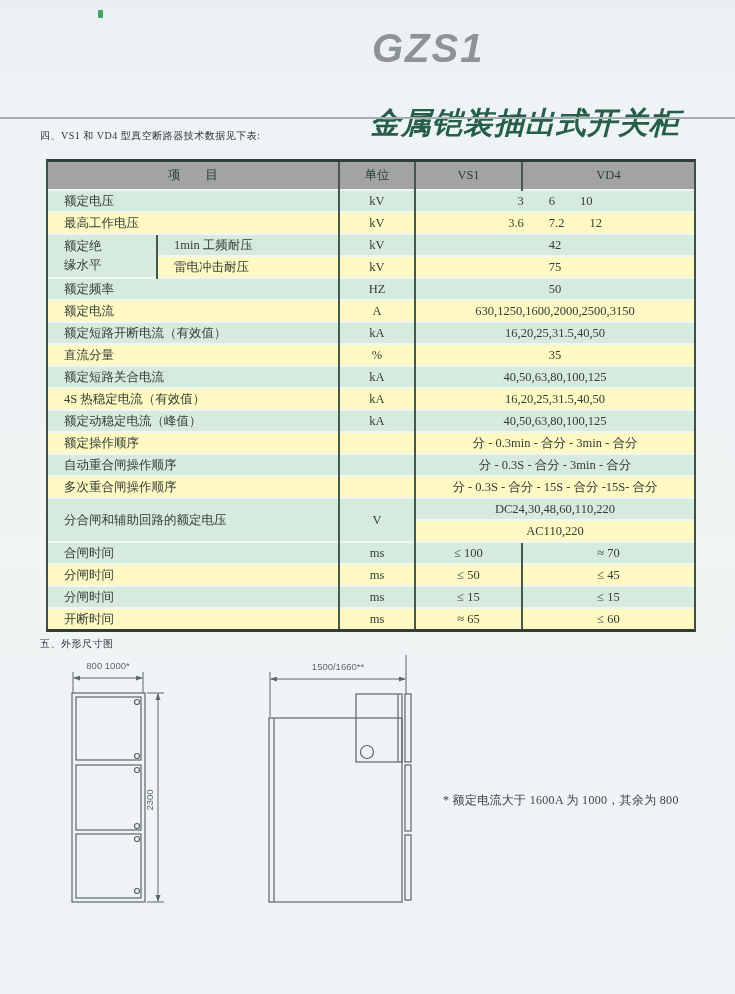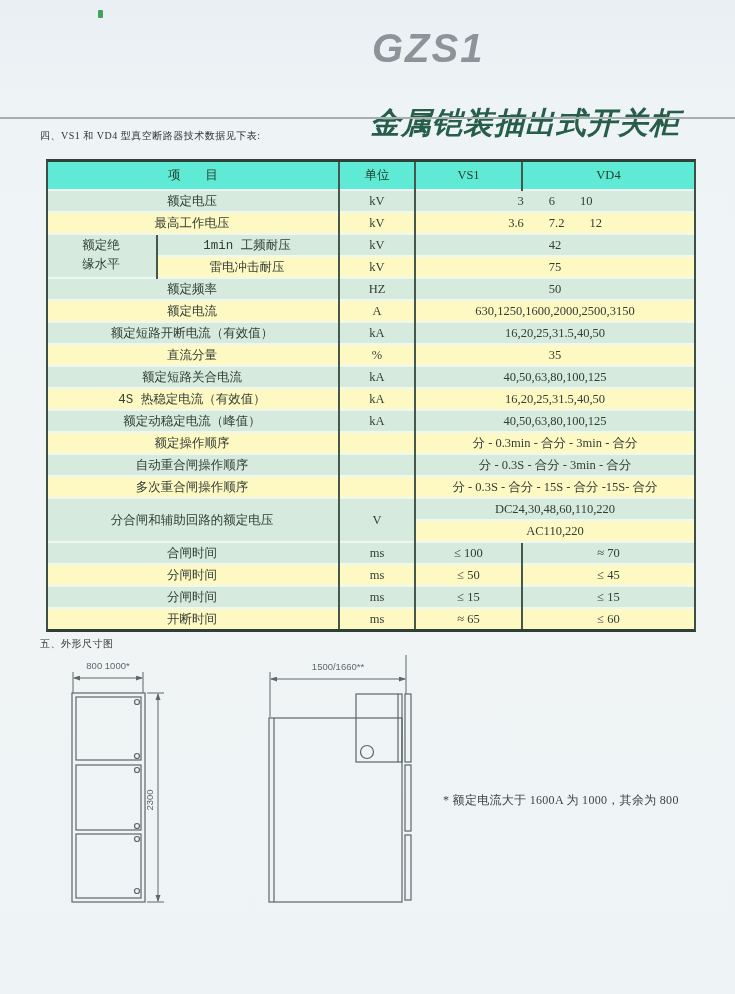--- a/index.html
+++ b/index.html
@@ -27,24 +27,24 @@
 
   .tbl-wrap{
     position:absolute;left:46px;top:159px;width:646px;
     border-left:2px solid #3e5046;border-right:2px solid #3e5046;
     border-top:3px solid #2e4036;border-bottom:3px solid #2e4036;
   }
   table{border-collapse:collapse;width:100%;table-layout:fixed;font-size:12.5px;color:#323d36;}
   td{height:20px;padding:0 6px;border-left:2px solid #46584e;border-top:2px solid #eef7f1;
      overflow:hidden;white-space:pre;}
   td.first{border-left:none;}
-  tr.hdr td{height:27px;background:#5eead4;text-align:center;border-top:none;color:#27402f;}
+  tr.hdr td{height:27px;background:#a3a3a3;text-align:center;border-top:none;color:#27402f;}
   tr.a td{background:#d6ebde;}
   tr.b td{background:#fef9c3;}
-  td.c-label{text-align:center;padding-left:4px;font-family:Liberation Mono, monospace;}
+  td.c-label{text-align:left;padding-left:16px;}
   td.c-unit,td.c-val{text-align:center;}
   td.group{white-space:pre-line;line-height:19px;}
 
   svg{position:absolute;left:40px;top:655px;}
   .dimtxt{font-family:"Liberation Sans",sans-serif;font-size:9.5px;fill:#5d686b;}
   .notes{
     position:absolute;left:443px;top:792px;width:270px;
     font-size:12px;color:#3d4548;line-height:17.5px;letter-spacing:0.3px;
   }
 </style>

